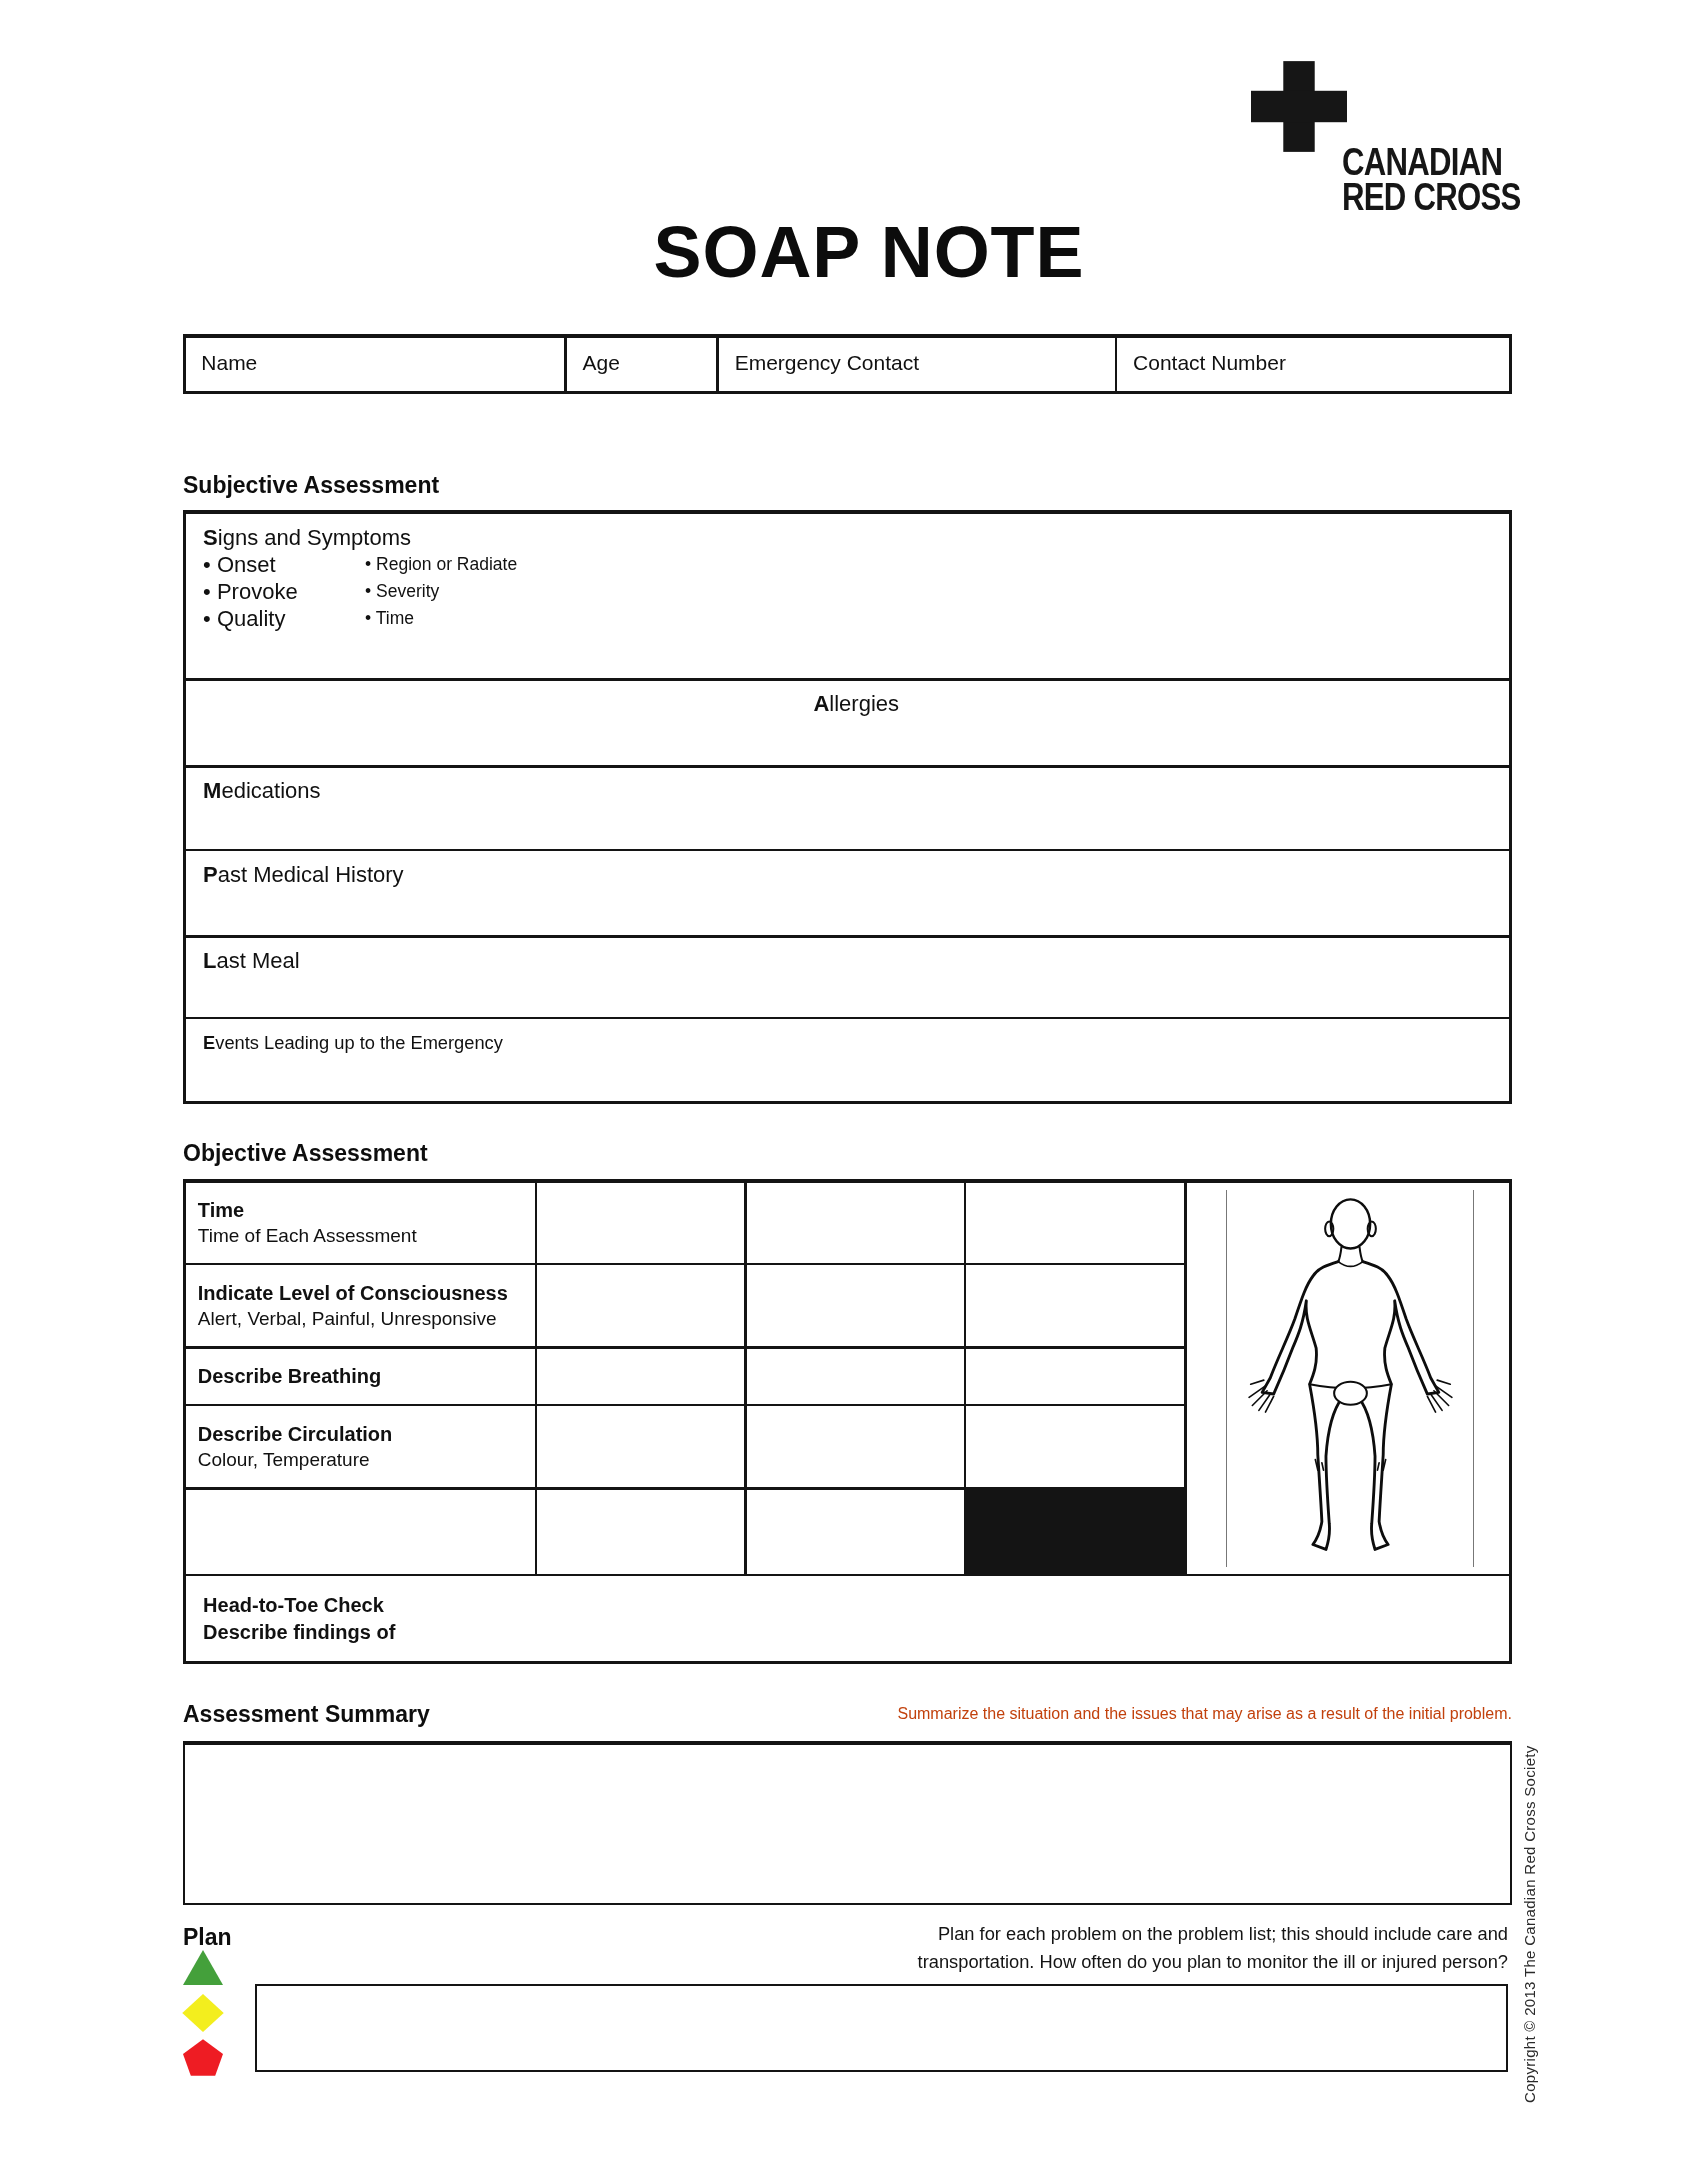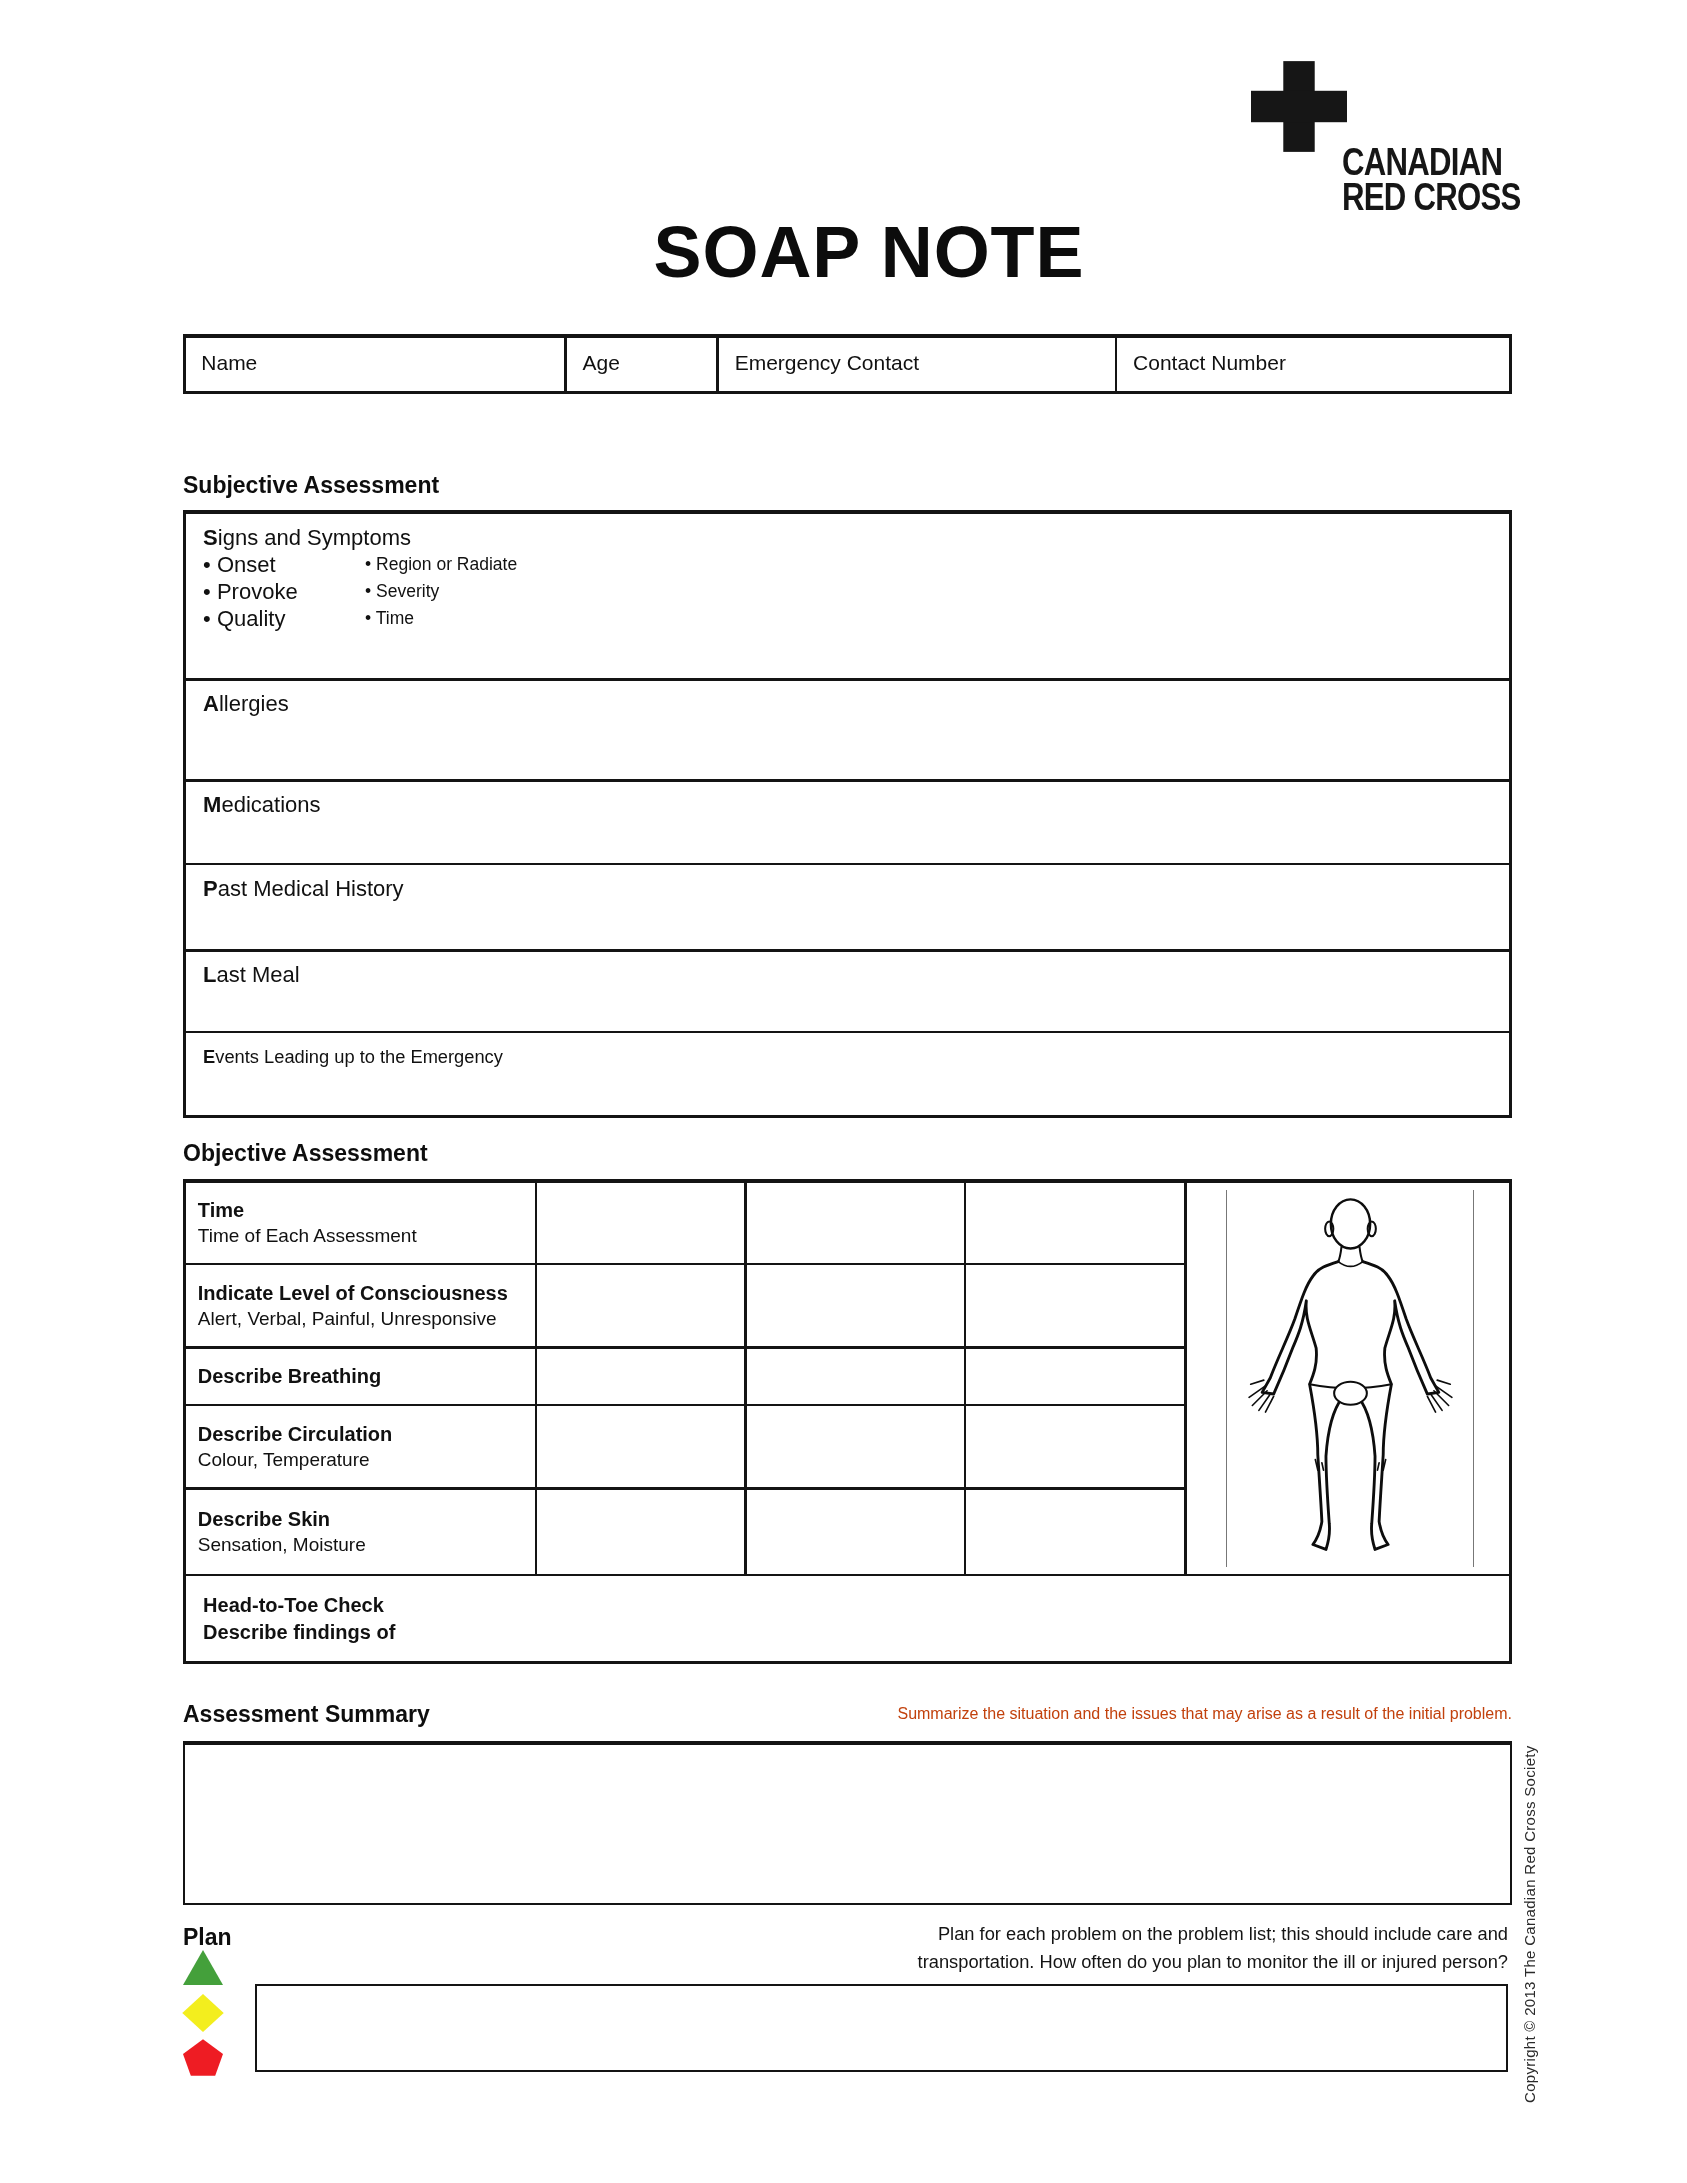--- a/index.html
+++ b/index.html
@@ -40,21 +40,21 @@
   .sec-head { position:absolute; font-size:23px; font-weight:bold; color:#0e0e0e; white-space:nowrap; }
 
   
   .subjective-table {
     left:183px; top:510px; width:1329px;
     display:flex; flex-direction:column;
     padding:4.4px 2.6px 2.6px 2.6px; gap:2.6px; box-sizing:border-box;
   }
   .sub-row { background:#fff; padding:10.5px 0 0 17.5px; box-sizing:border-box; }
   .r-signs   { height:164px; }
-  .r-allerg  { height:98px; }
+  .r-allerg  { height:84px;text-align:center; }
   .r-meds    { height:81px; }
   .r-pmh     { height:84px; }
   .r-meal    { height:79px; }
   .r-events  { height:82px; }
   .row-label { font-size:22px; line-height:26px; }
   .row-label .fl { font-weight:bold; }
   .r-events .row-label { font-size:18.3px; }
   .row-sub { font-size:21px; line-height:27px; }
   .bullets { display:flex; align-items:flex-start; }
   .bl-left  { width:162px; }
@@ -222,24 +222,20 @@
     <div class="obj-cell"></div>
 
     <div class="obj-cell obj-label">
       <div class="bl">Describe Circulation</div>
       <div class="sl">Colour, Temperature</div>
     </div>
     <div class="obj-cell"></div>
     <div class="obj-cell"></div>
     <div class="obj-cell"></div>
 
-    <div class="obj-cell obj-label">
-      <div class="bl">Describe Skin</div>
-      <div class="sl">Sensation, Moisture</div>
-    </div>
     <div class="obj-cell"></div>
     <div class="obj-cell"></div>
     <div class="obj-cell"></div>
 
     <div class="obj-cell obj-foot">
       <div class="bl" style="font-size:20px; font-weight:bold; line-height:27px;">Head-to-Toe Check</div>
       <div class="bl" style="font-size:20px; font-weight:bold; line-height:27px;">Describe findings of</div>
     </div>
   </div>
 

